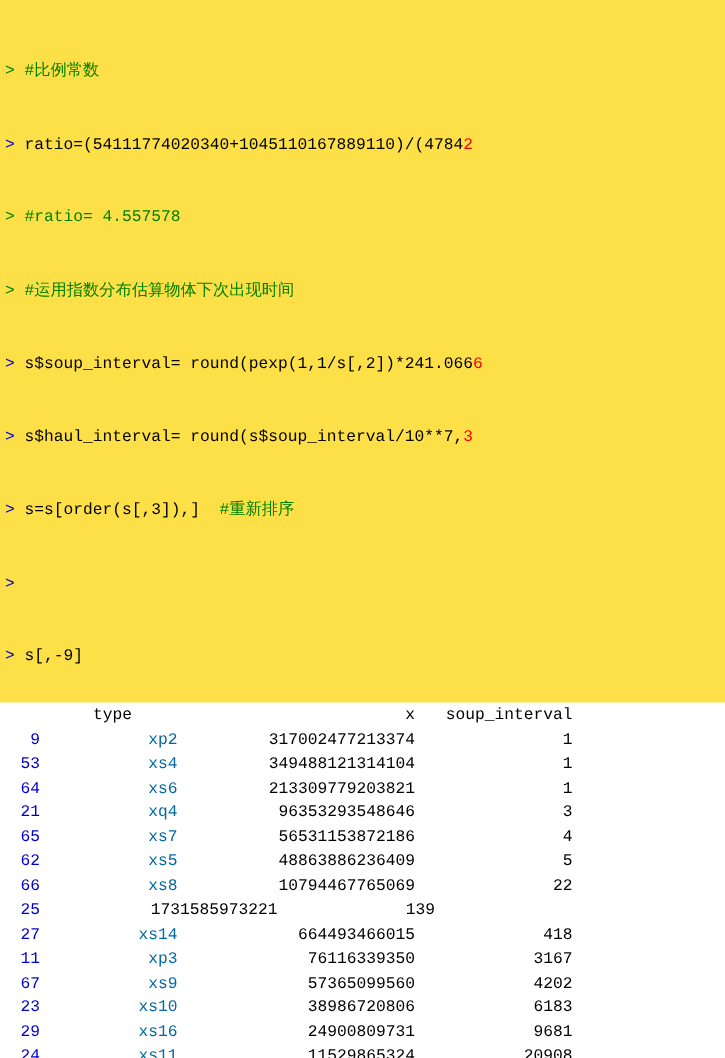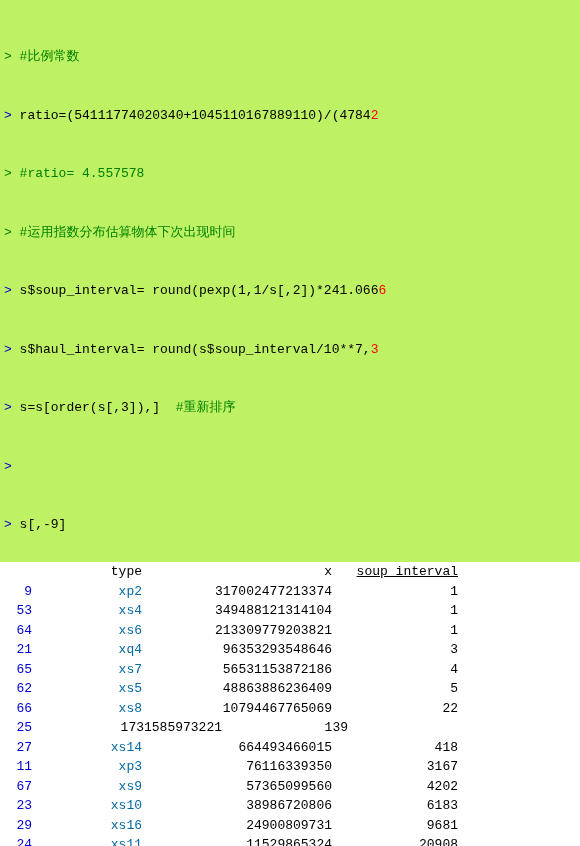--- a/index.html
+++ b/index.html
@@ -9,21 +9,21 @@
     }
     body {
       background-color: #ffffff;
       font-family: 'Courier New', Courier, monospace;
       font-size: 13px;
       width: 580px;
       min-height: 846px;
       overflow-x: hidden;
     }
     .console {
-      background-color: #bef264;
+      background-color: #fde047;
       padding: 8px 4px;
       white-space: pre;
       line-height: 1.5;
     }
     .line {
       display: block;
     }
     .prompt {
       color: #0000cc;
     }
@@ -72,35 +72,34 @@
       line-height: 1.5;
       color: #000000;
       font-weight: normal;
     }
     .header-index {
       width: 38px;
       flex-shrink: 0;
     }
     .header-type {
       width: 110px;
-      text-align: right;
+      text-align: center;
       padding-right: 6px;
       flex-shrink: 0;
     }
     .header-x {
       width: 190px;
       text-align: right;
       padding-right: 6px;
       flex-shrink: 0;
     }
     .header-soup {
       width: 120px;
       text-align: right;
       flex-shrink: 0;
-      text-decoration: underline;
     }
   </style>
 </head>
 <body>
 
 <div class="console">
   <span class="line"><span class="comment">&gt; #比例常数</span></span>
   <span class="line"><span class="prompt">&gt;</span><span class="code"> ratio=(54111774020340+1045110167889110)/(4784</span><span class="prompt" style="color:#ff0000;">2</span></span>
   <span class="line"><span class="comment">&gt; #ratio= 4.557578</span></span>
   <span class="line"><span class="comment">&gt; #运用指数分布估算物体下次出现时间</span></span>

